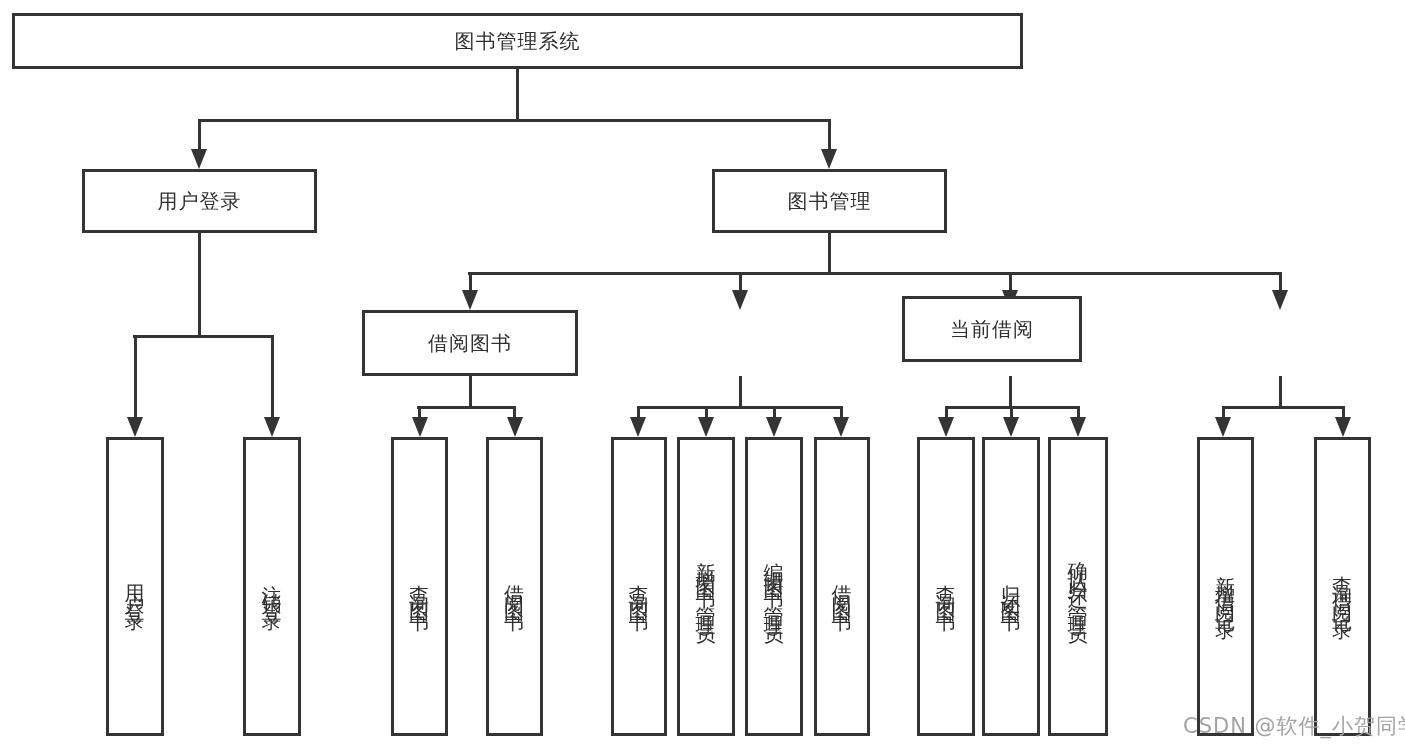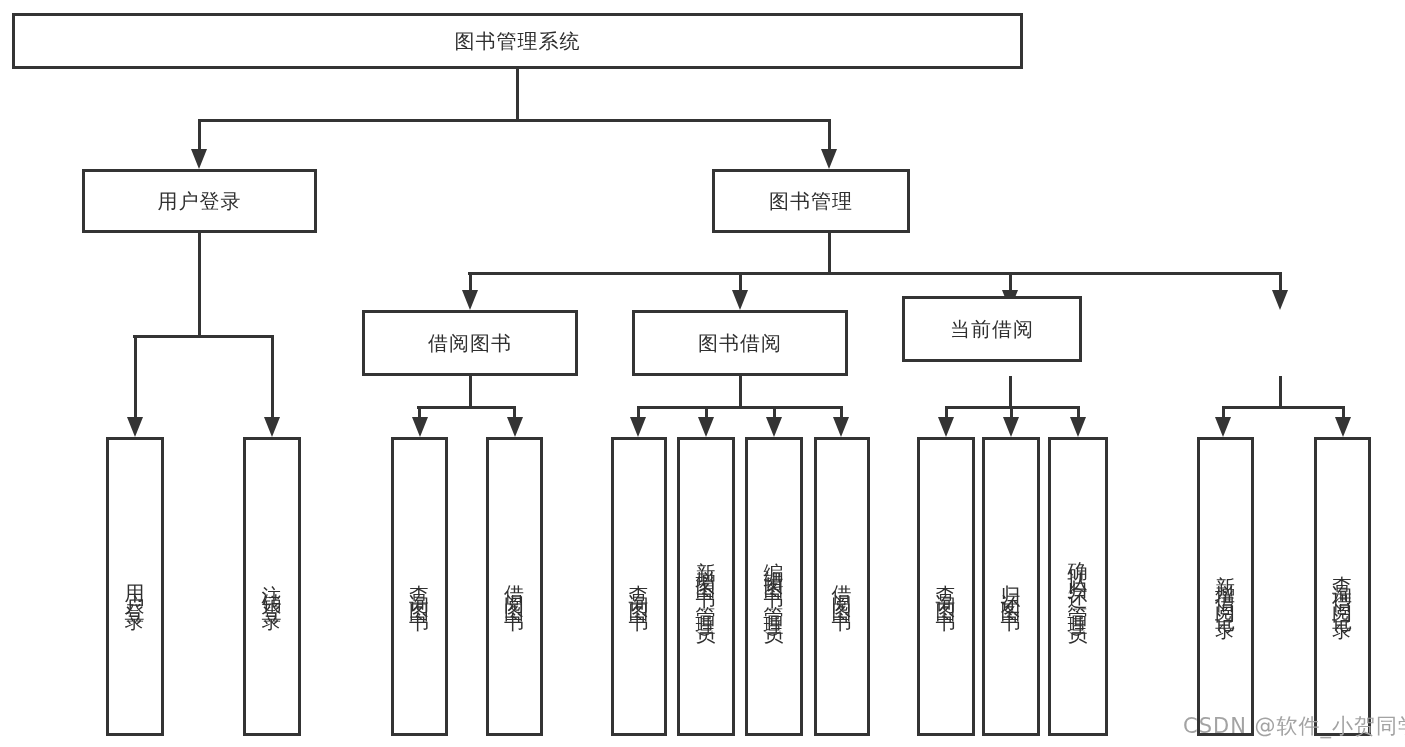--- a/index.html
+++ b/index.html
@@ -51,21 +51,21 @@
   <div class="vline" style="left:516px;top:69px;height:52px;"></div>
   <div class="hline" style="left:198px;top:119px;width:633px;"></div>
   <div class="vline" style="left:198px;top:119px;height:32px;"></div>
   <div class="arrow" style="left:191px;top:149px;"></div>
   <div class="vline" style="left:828px;top:119px;height:32px;"></div>
   <div class="arrow" style="left:821px;top:149px;"></div>
 
   <div class="box" style="left:82px;top:169px;width:235px;height:64px;">
     <span>用户登录</span>
   </div>
-  <div class="box" style="left:712px;top:169px;width:198px;height:64px;">
+  <div class="box" style="left:712px;top:169px;width:235px;height:64px;">
     <span>图书管理</span>
   </div>
 
   <div class="vline" style="left:198px;top:233px;height:104px;"></div>
   <div class="hline" style="left:133px;top:335px;width:141px;"></div>
   <div class="vline" style="left:134px;top:335px;height:84px;"></div>
   <div class="arrow" style="left:127px;top:417px;"></div>
   <div class="vline" style="left:271px;top:335px;height:84px;"></div>
   <div class="arrow" style="left:264px;top:417px;"></div>
 
@@ -75,23 +75,20 @@
   <div class="arrow" style="left:462px;top:290px;"></div>
   <div class="vline" style="left:739px;top:272px;height:20px;"></div>
   <div class="arrow" style="left:732px;top:290px;"></div>
   <div class="vline" style="left:1009px;top:272px;height:20px;"></div>
   <div class="arrow" style="left:1002px;top:290px;"></div>
   <div class="vline" style="left:1279px;top:272px;height:20px;"></div>
   <div class="arrow" style="left:1272px;top:290px;"></div>
 
   <div class="box" style="left:362px;top:310px;width:216px;height:66px;">
     <span>借阅图书</span>
-  </div>
-  <div class="box" style="left:632px;top:310px;width:216px;height:66px;">
-    <span>图书借阅</span>
   </div>
   <div class="box" style="left:902px;top:296px;width:180px;height:66px;">
     <span>当前借阅</span>
   </div>
 
   <div class="vline" style="left:469px;top:376px;height:32px;"></div>
   <div class="hline" style="left:417px;top:406px;width:99px;"></div>
   <div class="vline" style="left:418px;top:406px;height:13px;"></div>
   <div class="arrow" style="left:412px;top:417px;"></div>
   <div class="vline" style="left:513px;top:406px;height:13px;"></div>

